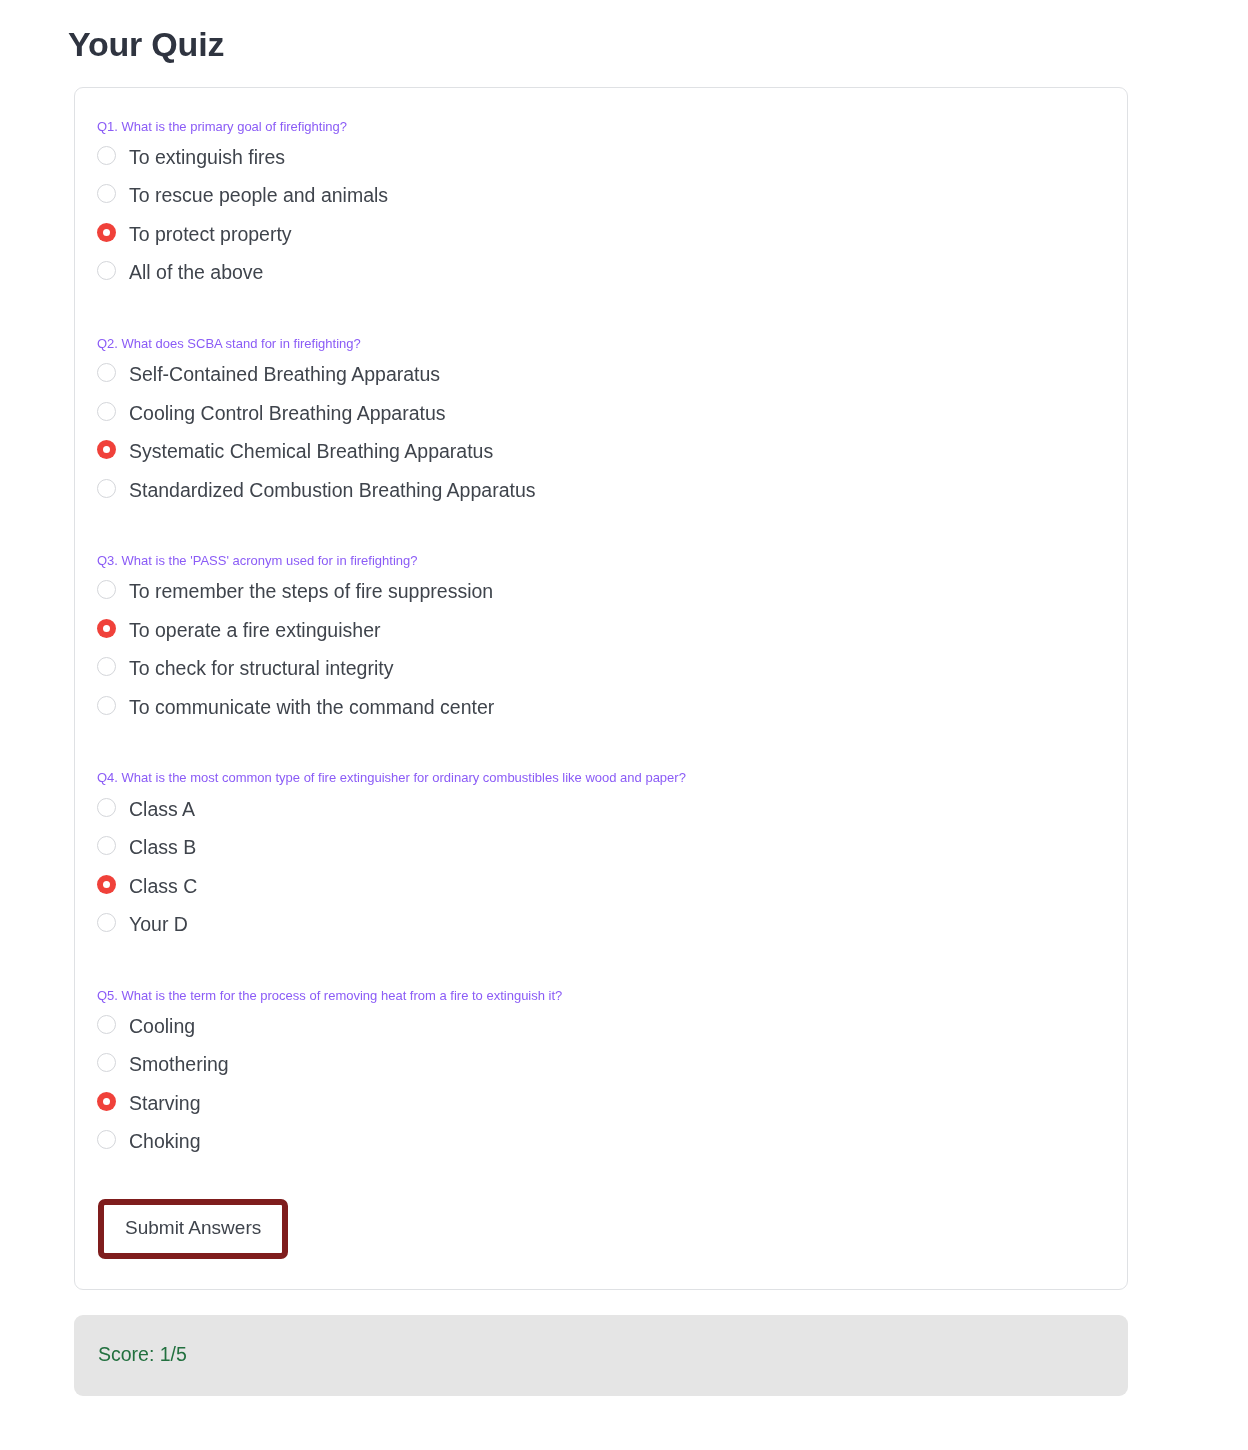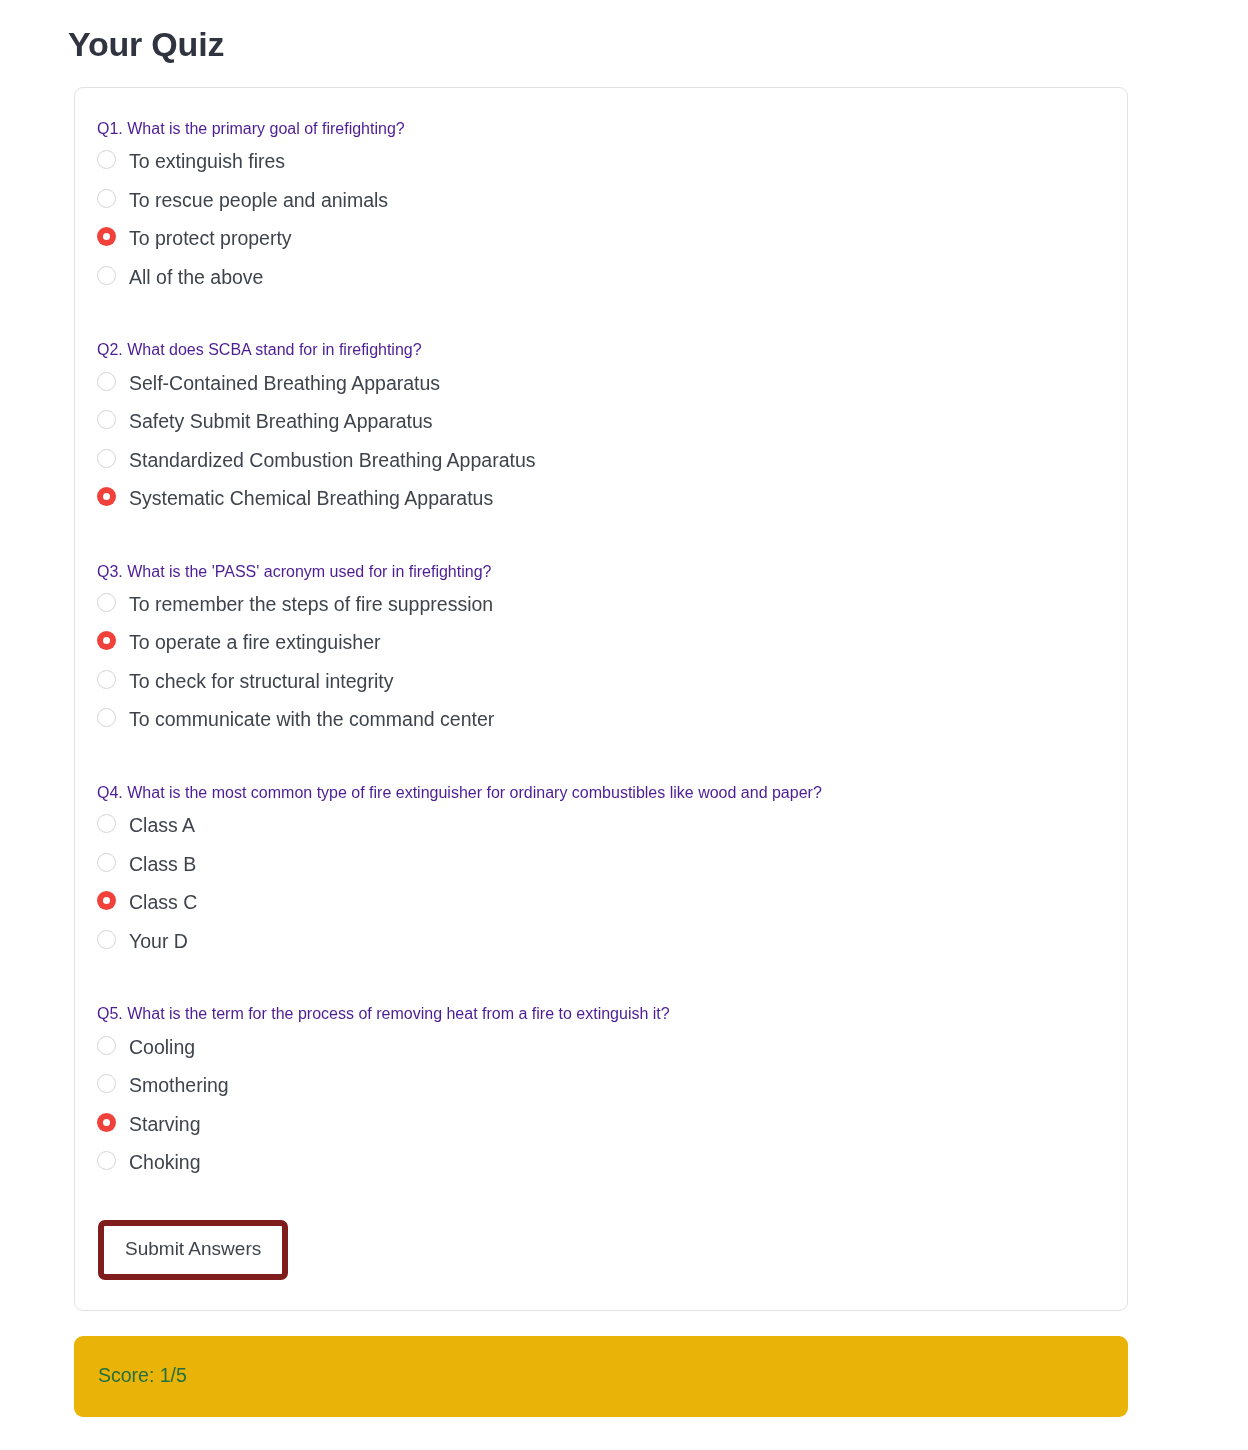--- a/index.html
+++ b/index.html
@@ -42,22 +42,22 @@
 
   .question-block {
     margin: 0 0 35px 0;
   }
   .question-block:last-of-type {
     margin-bottom: 30px;
     margin-top: 16px;
   }
 
   .question-text {
-    font-size: 16px;
-    color: #4c1d95;
+    font-size: 13px;
+    color: #8b5cf6;
     margin: 0 0 10px 0;
     line-height: 1.4;
   }
 
   .options {
     margin: 0;
     padding: 0;
     list-style: none;
   }
 
@@ -115,21 +115,21 @@
     margin: 0 0 0 1px;
     cursor: pointer;
     line-height: 1.1;
   }
 
   .score-banner {
     box-sizing: border-box;
     margin: 25px 0 0 74px;
     width: 1054px;
     min-height: 81px;
-    background: #eab308;
+    background: #e5e5e5;
     border-radius: 9px;
     display: flex;
     align-items: center;
     padding: 0 0 0 24px;
   }
 
   .score-text {
     font-size: 19.5px;
     color: #22703f;
     line-height: 1.2;
@@ -167,29 +167,29 @@
         </div>
         <div class="question-block">
           <div class="question-text">Q2. What does SCBA stand for in firefighting?</div>
           <ul class="options">
             <li class="option-row">
               <span class="radio"></span>
               <span class="option-label">Self-Contained Breathing Apparatus</span>
             </li>
             <li class="option-row">
               <span class="radio"></span>
-              <span class="option-label">Safety Submit Breathing Apparatus</span>
+              <span class="option-label">Cooling Control Breathing Apparatus</span>
+            </li>
+            <li class="option-row">
+              <span class="radio selected"></span>
+              <span class="option-label">Systematic Chemical Breathing Apparatus</span>
             </li>
             <li class="option-row">
               <span class="radio"></span>
               <span class="option-label">Standardized Combustion Breathing Apparatus</span>
-            </li>
-            <li class="option-row">
-              <span class="radio selected"></span>
-              <span class="option-label">Systematic Chemical Breathing Apparatus</span>
             </li>
           </ul>
         </div>
         <div class="question-block">
           <div class="question-text">Q3. What is the 'PASS' acronym used for in firefighting?</div>
           <ul class="options">
             <li class="option-row">
               <span class="radio"></span>
               <span class="option-label">To remember the steps of fire suppression</span>
             </li>

